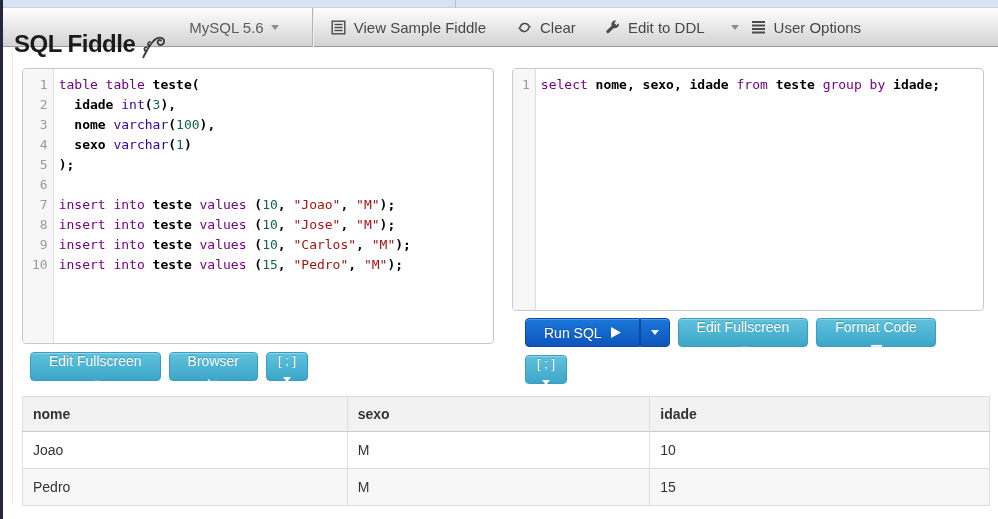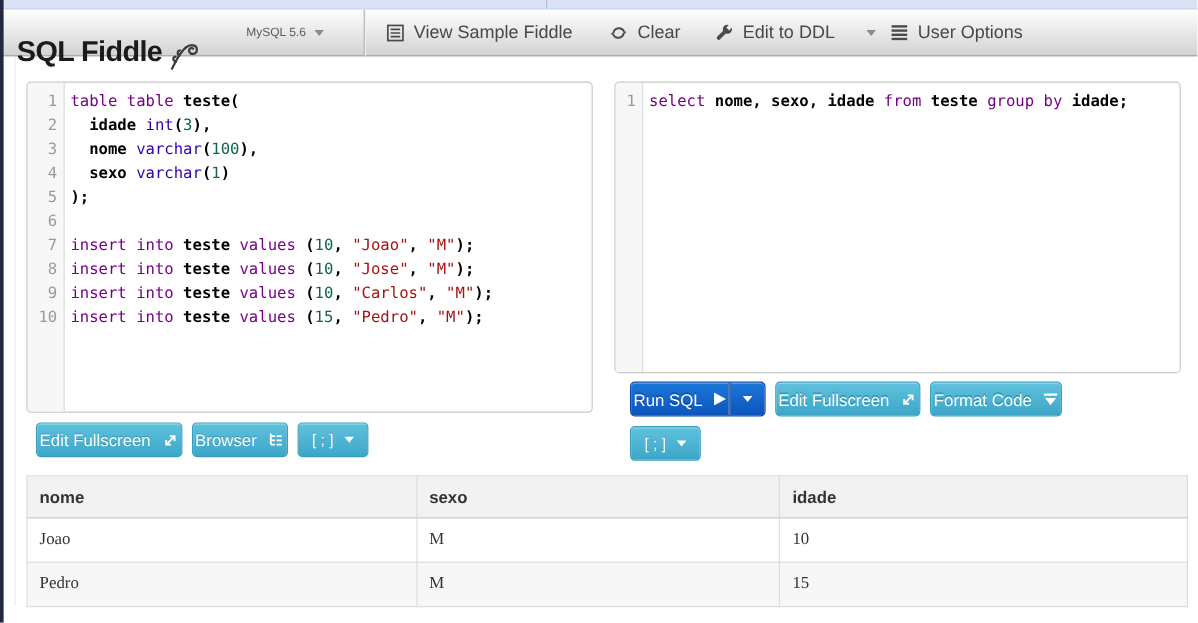--- a/index.html
+++ b/index.html
@@ -31,22 +31,22 @@
   .navbar {
     position: absolute; top: 8px; left: 0; width: 998px; height: 39px;
     background: linear-gradient(#fefefe, #d3d3d3);
     border-bottom: 1px solid #9b9b9b;
     display: flex; align-items: center;
     z-index: 20;
   }
   .brand { margin-left: 14px; display: flex; align-items: center; cursor: pointer; margin-top: 33px; }
   .logo-text { font-size: 24px; font-weight: bold; color: #1b1b1b; letter-spacing: -0.5px; }
   .fern { margin-left: 2px; margin-top: 2px; }
-  .db-select { margin-left: 36px; display: flex; align-items: center; gap: 7px;
-    color: #5b5b5b; font-size: 10px; cursor: pointer; }
+  .db-select { margin-left: 20px; display: flex; align-items: center; gap: 7px;
+    color: #5b5b5b; font-size: 15px; cursor: pointer; }
   .caret-gray {
     width: 0; height: 0; border-left: 4px solid transparent; border-right: 4px solid transparent;
     border-top: 5px solid #8b8b8b;
   }
   .header-divider {
     margin-left: 33px; width: 1px; height: 39px; background: #b3b3b3;
     box-shadow: 1px 0 0 #f2f2f2;
   }
   .menu-item { display: flex; align-items: center; gap: 8px; color: #484848;
     font-size: 15px; cursor: pointer; }
@@ -73,49 +73,49 @@
   .code { padding: 6px 0 0 5px; flex: 1 1 auto; }
   .code .line { height: 20px; white-space: pre; color: #000; }
   .kw  { color: #708; }
   .ty  { color: #30a; }
   .num { color: #164; }
   .str { color: #a11; }
   .pl  { color: #000; font-weight: bold; }
 
   
   .btn {
-    display: inline-flex; align-items: center; gap: 9px; height: 29px; padding: 0 2px;
+    display: inline-flex; align-items: center; gap: 9px; height: 29px; padding: 0 18px;
     border-radius: 4px; color: #fff; font-size: 14px; cursor: pointer;
     border: 1px solid transparent; white-space: nowrap;
     text-shadow: 0 -1px 0 rgba(0,0,0,0.22);
   }
   .btn-primary { background: linear-gradient(#1b77d9, #0d55bc); border-color: #0a4aa6;
     box-shadow: inset 0 1px 0 rgba(255,255,255,0.25); }
   .btn-info { background: linear-gradient(#5fc2de, #3da6c8); border-color: #389ec0;
-    box-shadow: inset 0 1px 0 rgba(255,255,255,0.3); }
+    box-shadow: inset 0 1px 0 rgba(255,255,255,0.3); flex-direction: column; }
   .btn-small { padding: 0 11px; font-size: 13px; }
   .btn-group { display: inline-flex; }
   .btn-group .btn-main { border-radius: 4px 0 0 4px; }
   .btn-group .btn-caret { border-radius: 0 4px 4px 0; border-left: 1px solid #0a4aa6; padding: 0 10px; }
   .caret-white {
     width: 0; height: 0; border-left: 4px solid transparent; border-right: 4px solid transparent;
     border-top: 5px solid #fff;
   }
   .left-buttons  { position: absolute; left: 30px;  top: 352px; display: flex; gap: 8px; }
   .right-buttons { position: absolute; left: 525px; top: 318px; display: flex; gap: 8px; }
   .right-buttons-2 { position: absolute; left: 525px; top: 355px; display: flex; }
 
   
   .results {
     position: absolute; left: 22px; top: 396px; width: 968px;
     border-collapse: collapse; font-size: 14px; color: #333; background: #fff;
   }
   .results th, .results td { border: 1px solid #ddd; text-align: left; padding-left: 10px; }
   .results th { background: #f2f2f2; font-weight: bold; height: 35px; border-bottom-color: #ccc; }
-  .results td { height: 37px; font-weight: normal; font-family: Liberation Serif, serif; }
+  .results td { height: 37px; font-weight: normal; }
   .results tbody tr:nth-child(even) td { background: #f7f7f7; }
 
   .icon { display: inline-flex; align-items: center; }
 </style>
 </head>
 <body>
 
 <div class="top-strip">
   <div class="strip-divider"></div>
 </div>

